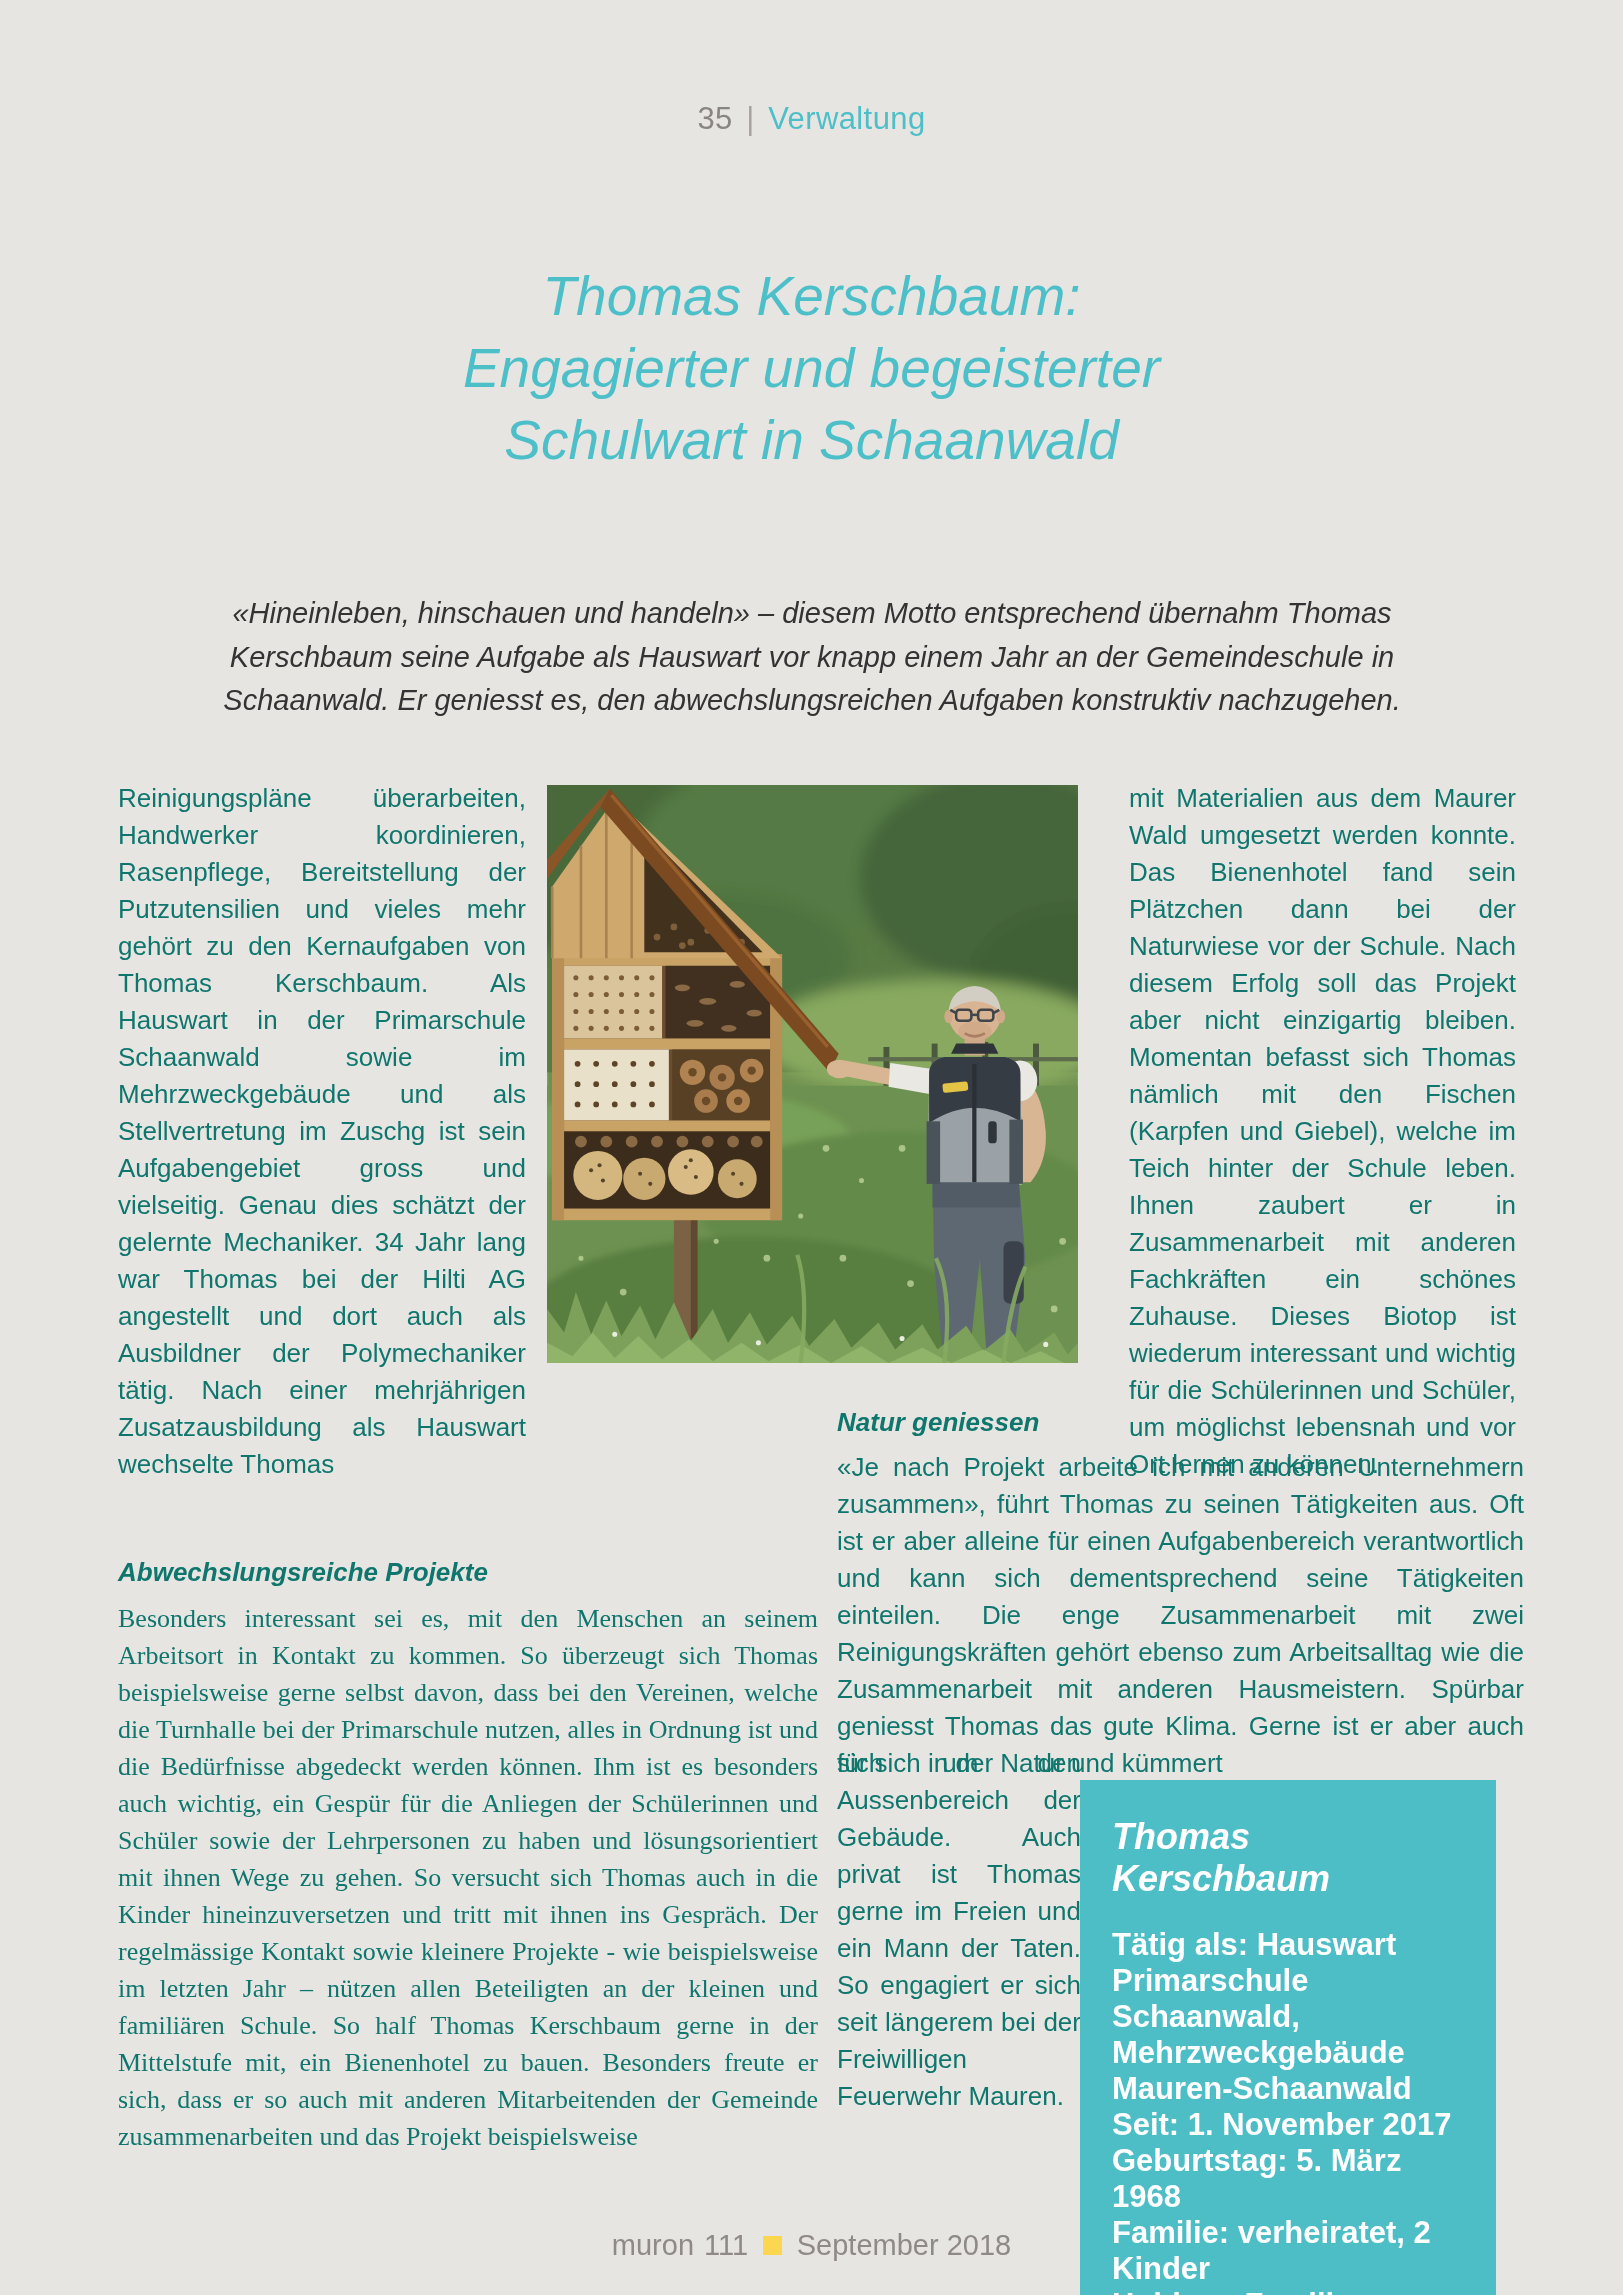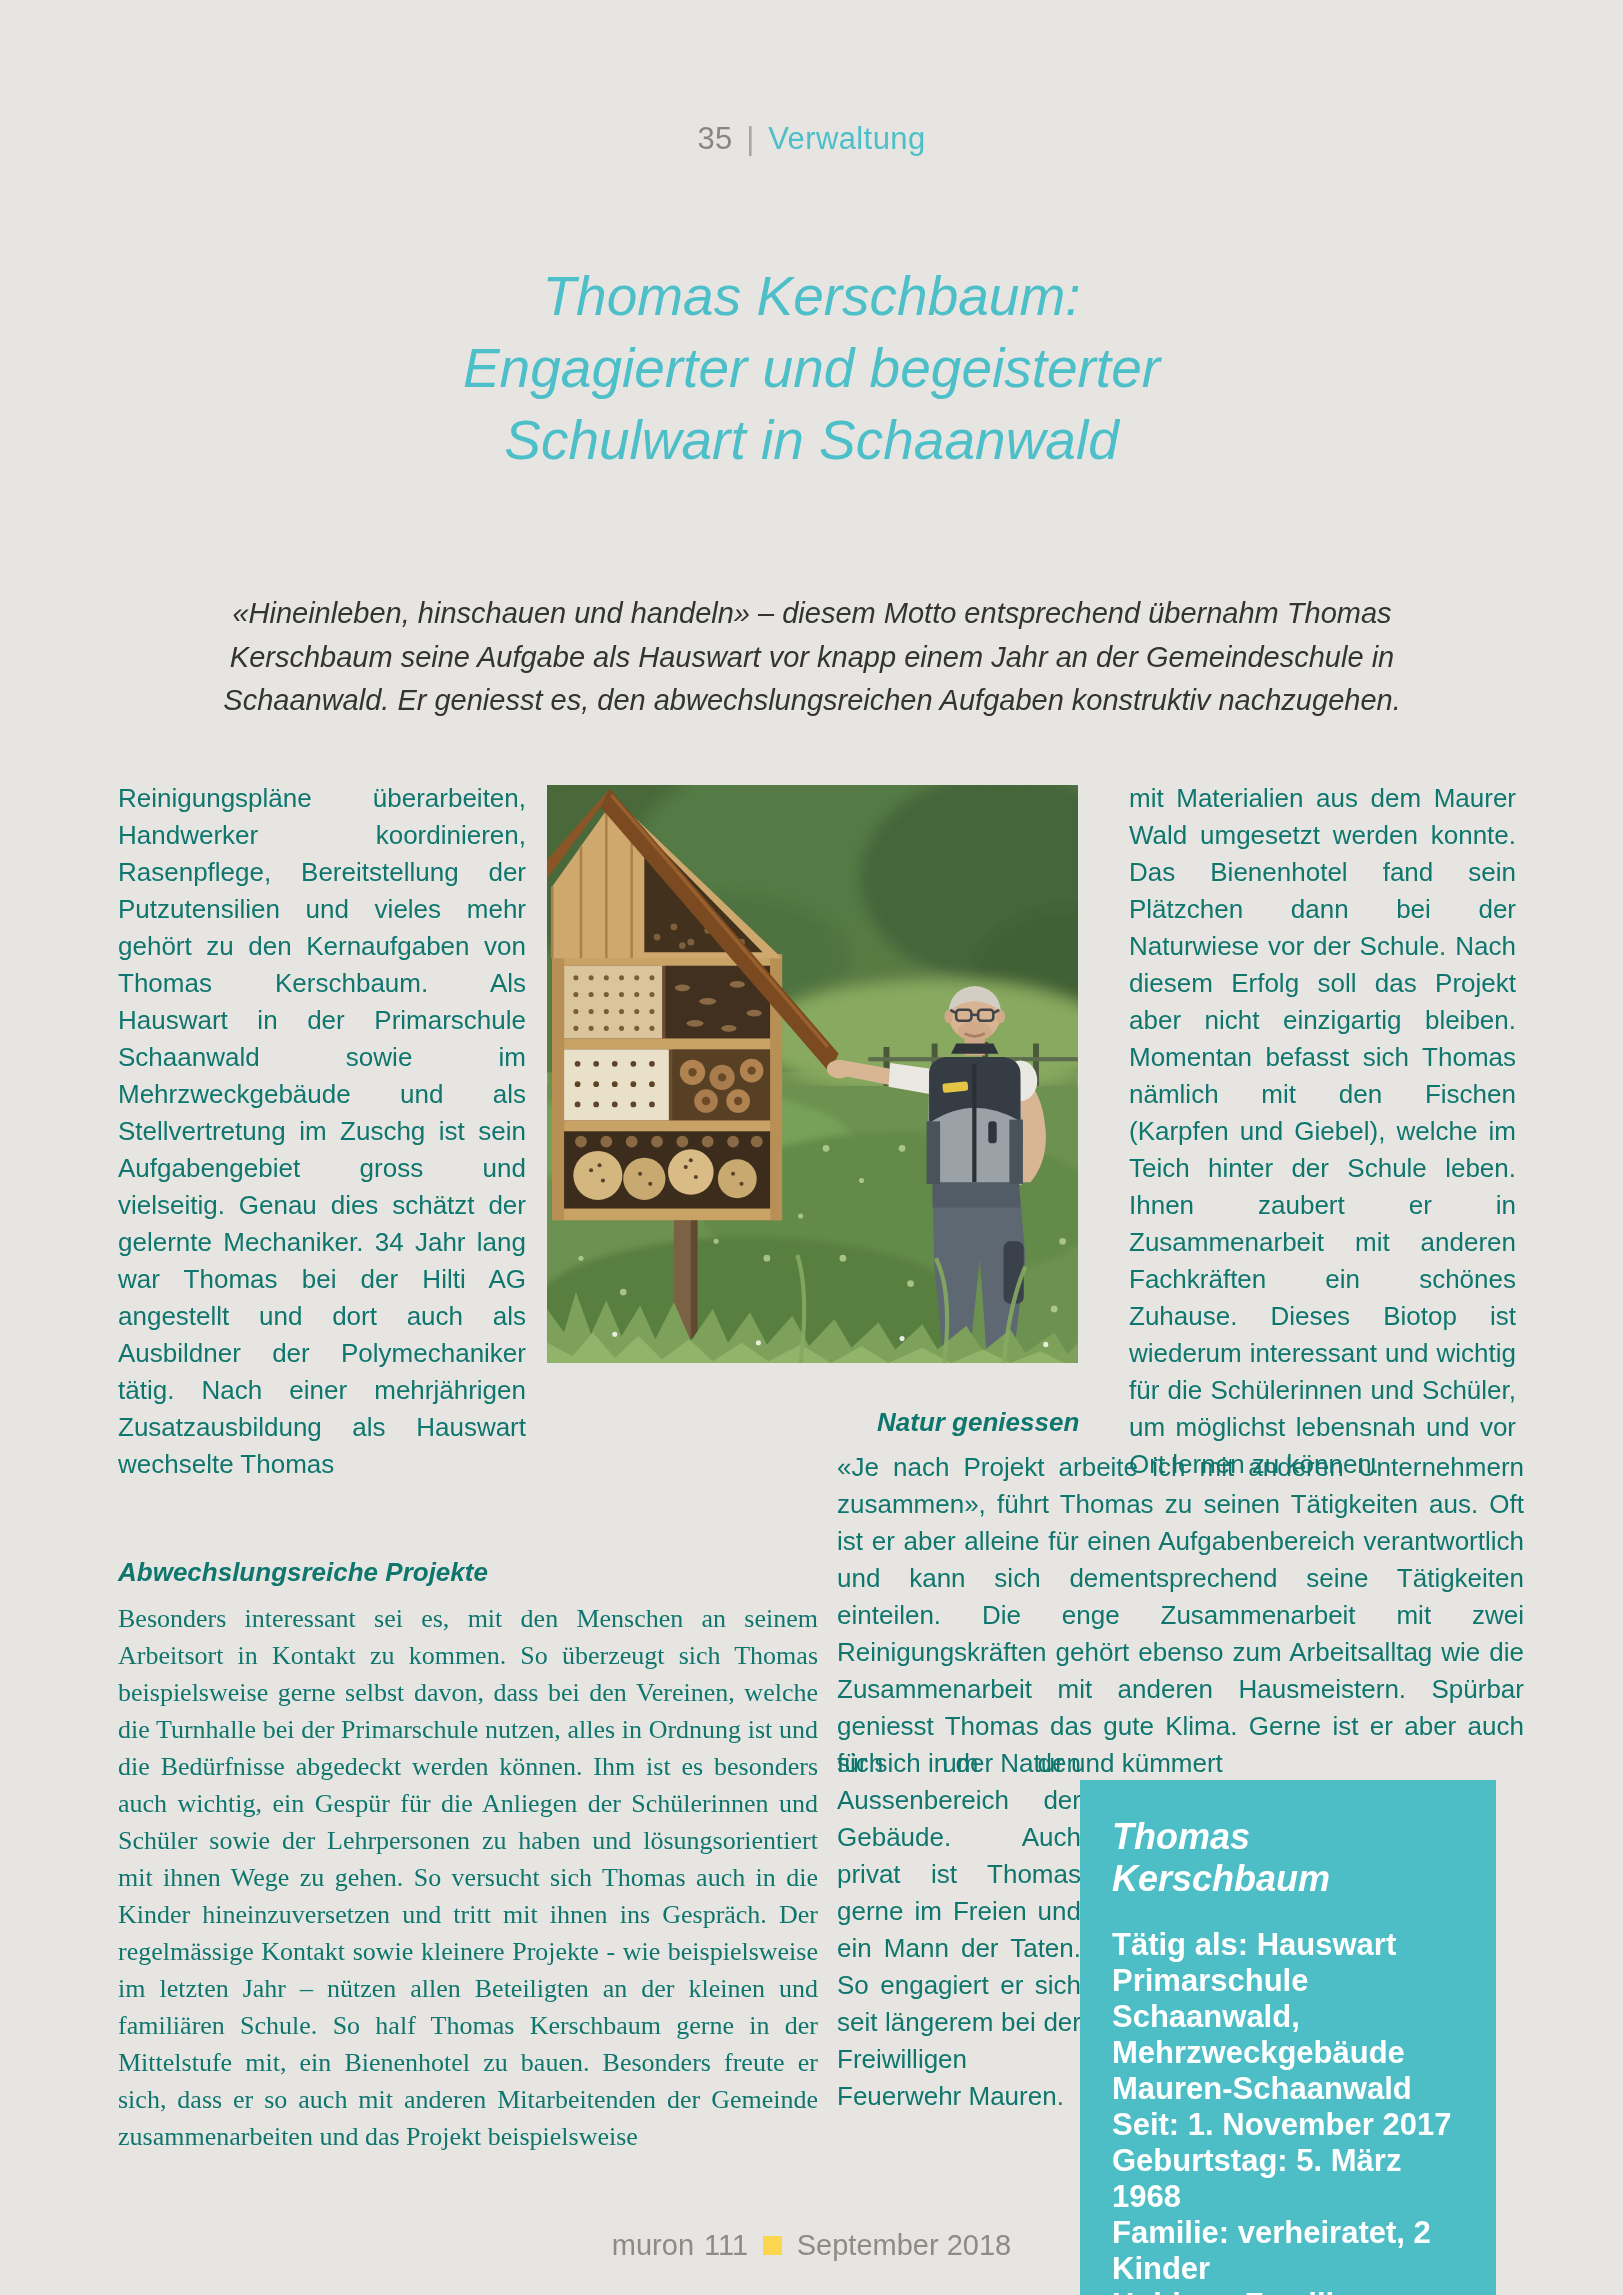--- a/index.html
+++ b/index.html
@@ -2,21 +2,21 @@
 <html lang="de" style="font-size:13.5px"><head>
 <meta charset="utf-8">
 <style>
   html,body { margin:0; padding:0; background:#e7e5e2; }
   .page {
     position:relative; width:1623px; height:2295px;
     background:#e7e5e2; overflow:hidden;
     font-family:"Liberation Sans", sans-serif; color:#3a3a3a;
   }
   
-  .header { position:absolute; top:101px; left:0; width:100%; text-align:center; font-size:31px; letter-spacing:0.4px;margin-top:20px; }
+  .header { position:absolute; top:101px; left:0; width:100%; text-align:center; font-size:31px; letter-spacing:0.4px; }
   .header .num  { color:#8a8580; }
   .header .sep  { color:#a9a49f; margin:0 13.5px; font-weight:300; }
   .header .section { color:#4cbfc8; }
   
   .title {
     position:absolute; top:260px; left:0; width:100%;
     text-align:center; font-style:italic; color:#4cbfc8;
     font-size:55px; line-height:1.31; font-weight:normal;
   }
   
@@ -24,21 +24,21 @@
     position:absolute; top:592px; left:178px; width:1268px;
     text-align:center; font-style:italic; font-size:29px; line-height:1.5; color:#333333;
   }
   
   .bt { position:absolute; font-size:26px; line-height:37px; text-align:justify; color:#0f766e; }
   #col-left      { left:118px;  top:780px;  width:408px; }
   #col-right     { left:1129px; top:780px;  width:387px; }
   #col-left-wide { left:118px;  top:1404px; width:700px; }
   #sec1-head     { left:118px;  top:1554px; width:700px; font-weight:bold; font-style:italic; text-align:left; }
   #sec1-text     { left:118px;  top:1600px; width:700px;font-family:Liberation Serif, serif; }
-  #sec2-head     { left:837px;  top:1404px; width:685px; font-weight:bold; font-style:italic; text-align:left;margin-left:40px; }
+  #sec2-head     { left:837px;  top:1404px; width:685px; font-weight:bold; font-style:italic; text-align:left; }
   #sec2-text     { left:837px;  top:1449px; width:687px; }
   #sec2-narrow   { left:837px;  top:1745px; width:244px; overflow-wrap:break-word; }
   
   .photo { position:absolute; left:547px; top:785px; width:531px; height:578px; }
   .photo svg { display:block; width:100%; height:100%; }
   
   .infobox {
     position:absolute; left:1080px; top:1780px; width:416px; min-height:367px;
     box-sizing:border-box; padding:36px 32px 22px; background:#4dbdc6; color:#ffffff;
   }

